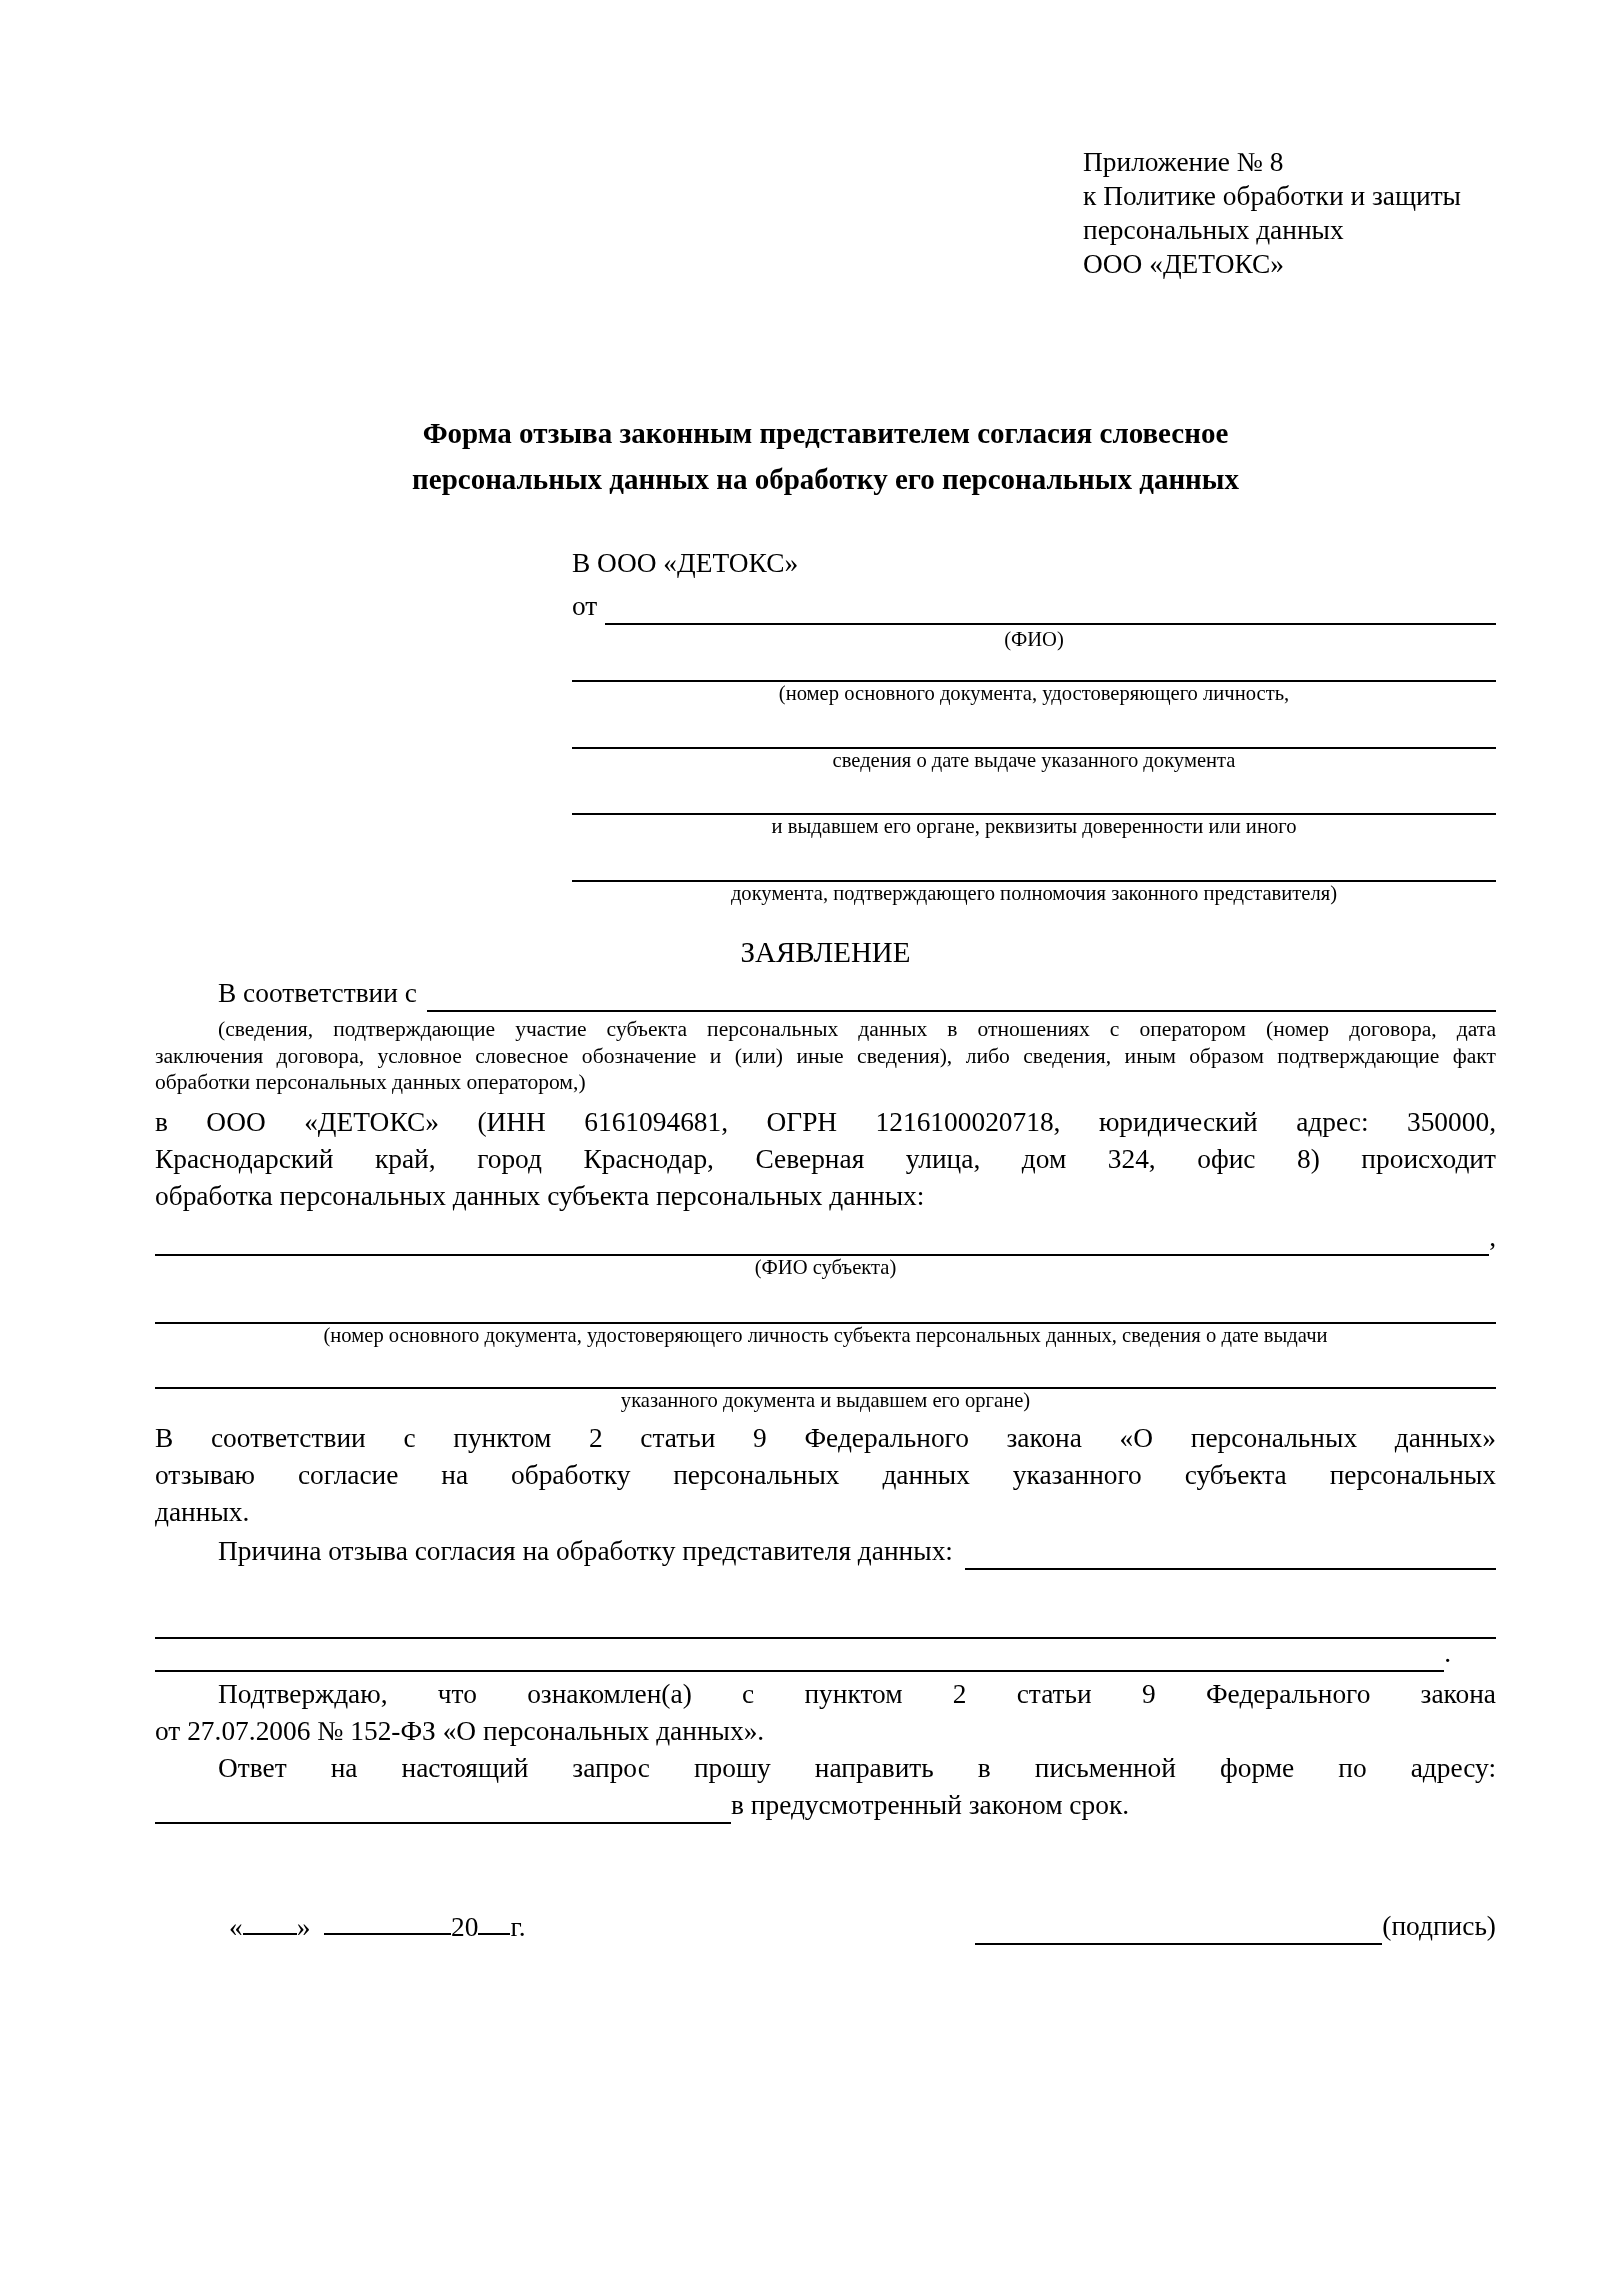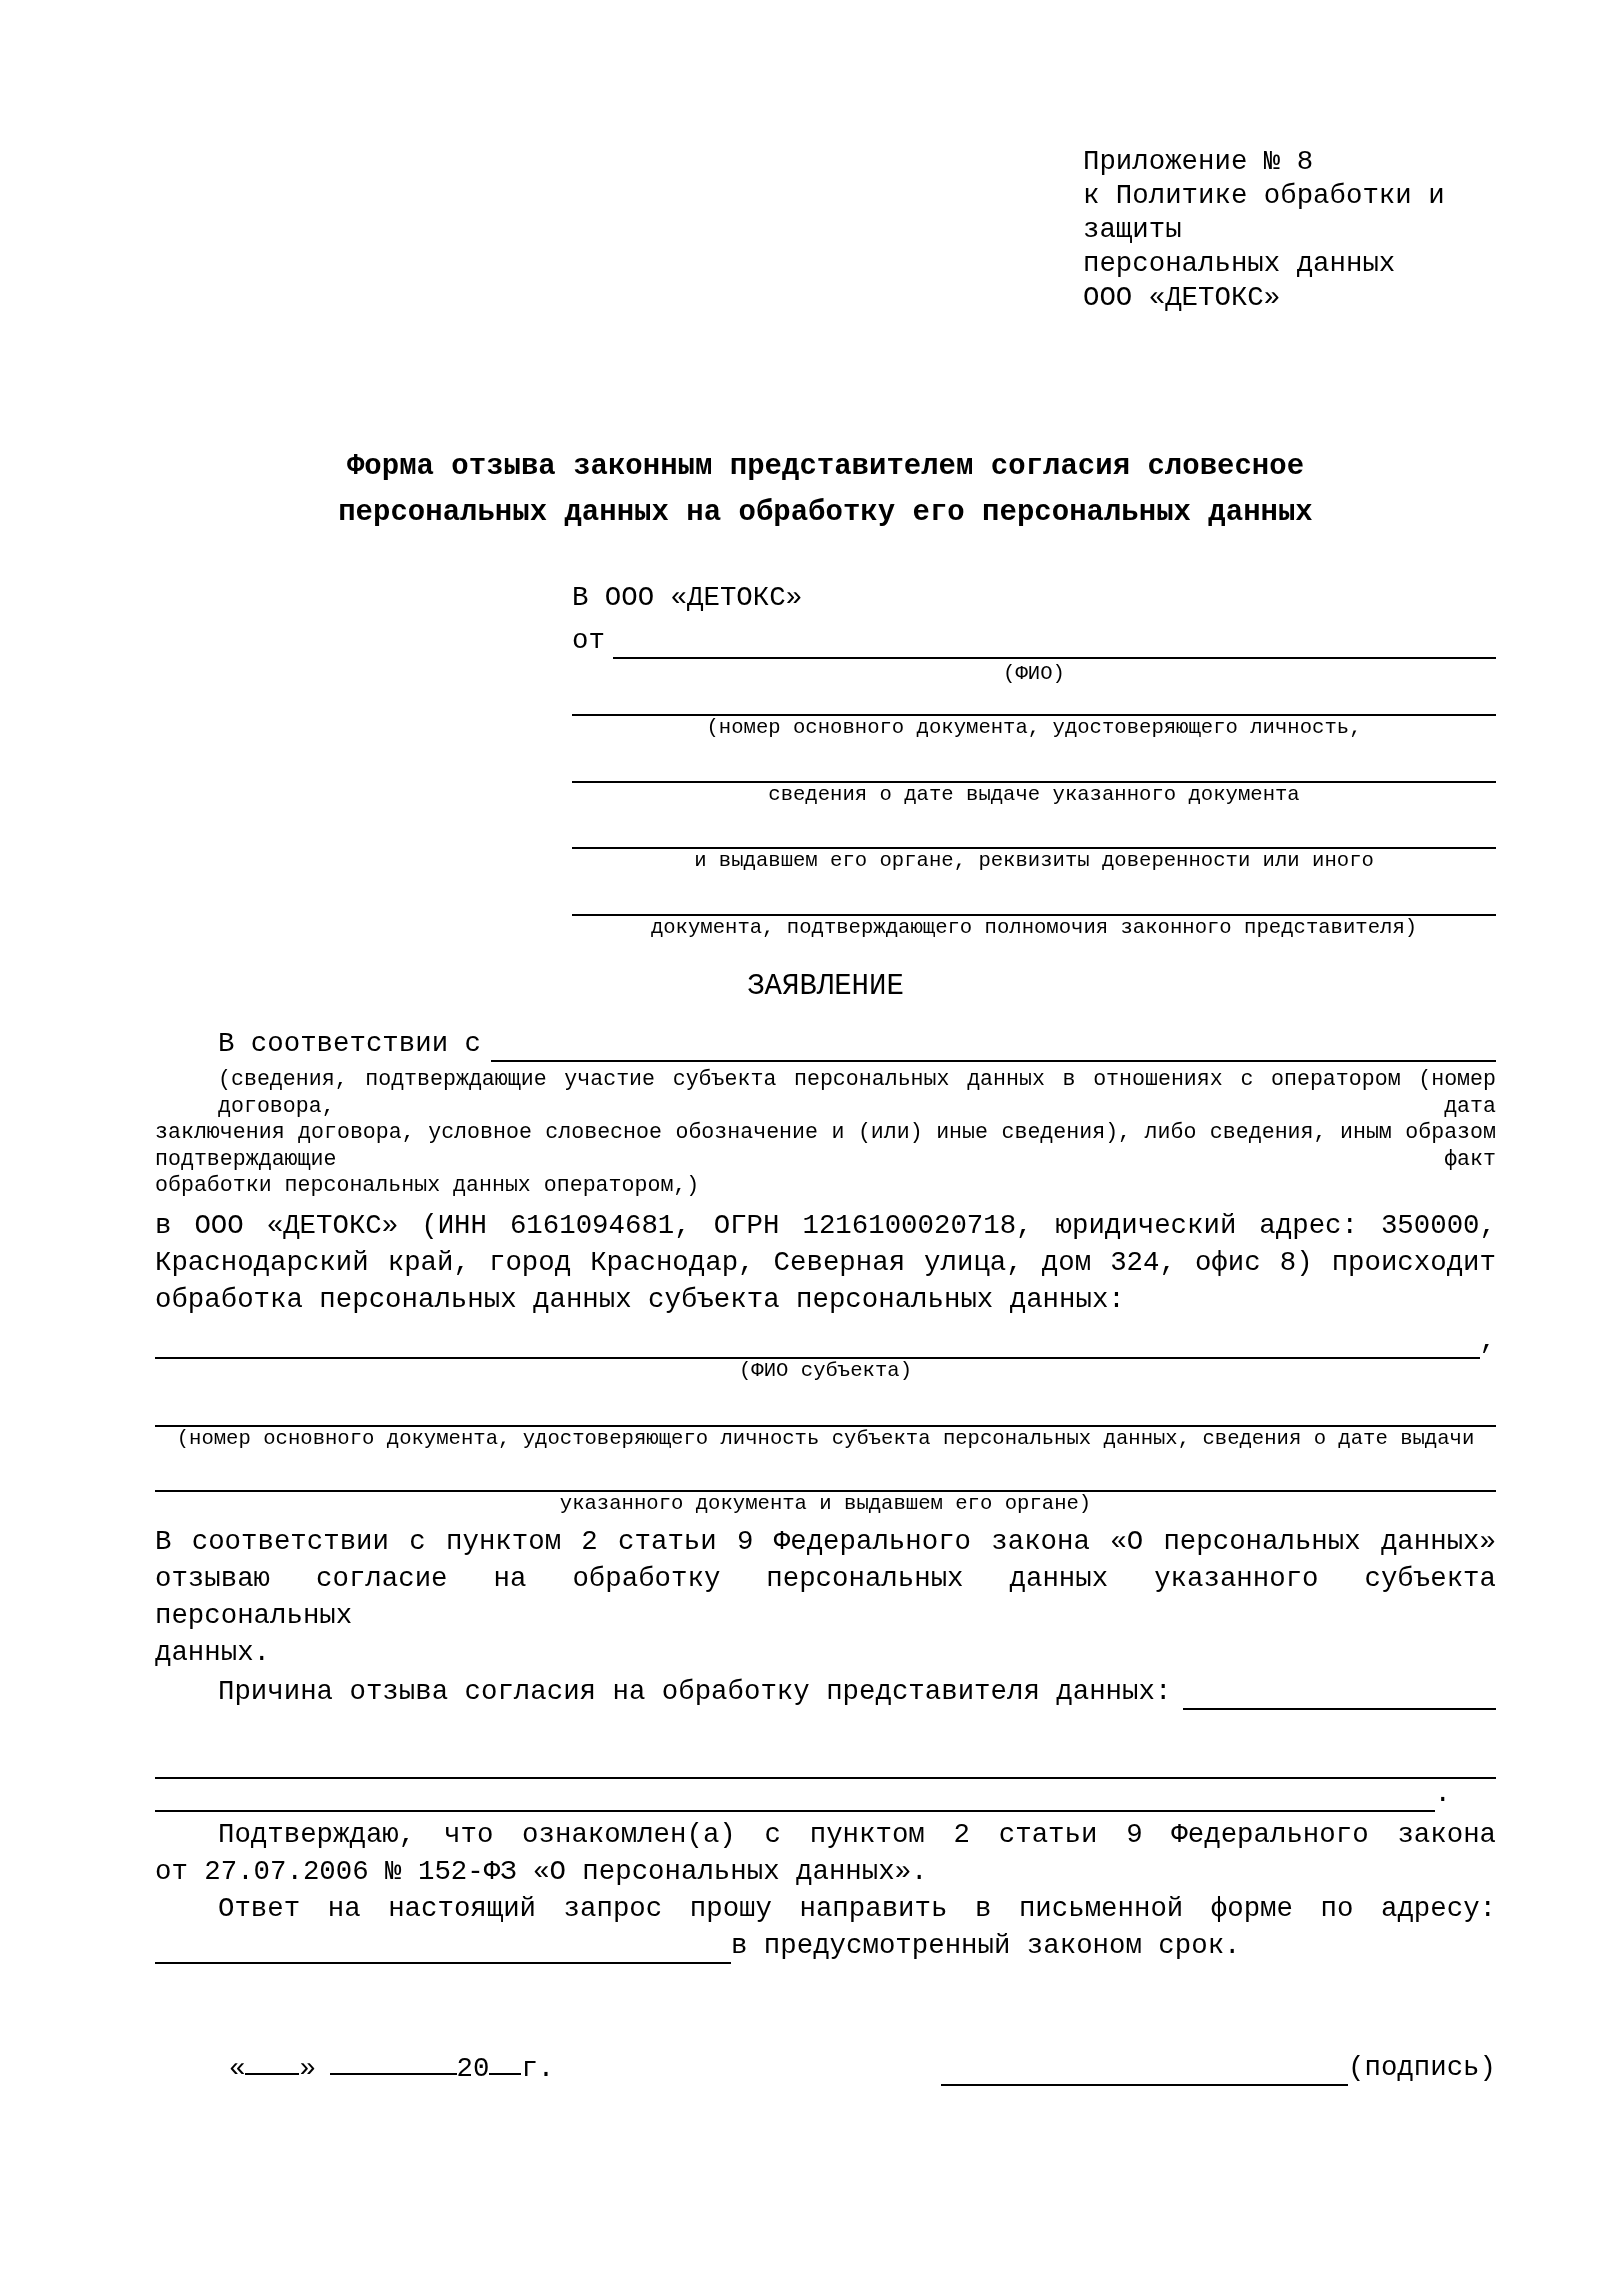--- a/index.html
+++ b/index.html
@@ -1,20 +1,20 @@
 <!DOCTYPE html>
 <html><head>
 <meta charset="utf-8">
 <style>
   html,body{margin:0;padding:0;background:#ffffff;}
   .page{
     width:1621px;height:2294px;box-sizing:border-box;
     padding:145px 125px 0 155px;
     background:#ffffff;color:#000000;
-    font-family:Liberation Mono, monospace;
+    font-family:Liberation Serif, serif;
     font-size:27.4px;line-height:37px;
     overflow:hidden;position:relative;border-radius:13px;
   }
   
   .header-block{margin-left:928px;line-height:34px;}
   
   .title{margin-top:129px;text-align:center;font-weight:700;font-size:29px;line-height:46px;}
   
   .addr{margin-left:417px;margin-top:43px;}
   .frow{display:flex;align-items:flex-end;}
@@ -23,21 +23,21 @@
   .from-row .fill{margin-left:7.8px;}
   .caption{font-size:20.6px;line-height:23.5px;text-align:center;}
   .cap-fio{margin-top:2.9px;}
   .blank{border-bottom:2.9px solid #000;}
   .b-first{height:29px;}
   .b-next{height:41px;}
   .b-subj{height:43px;}
   .b-subj2{height:39px;}
   
   .heading{margin-top:29px;text-align:center;font-size:29px;}
-  .acc-row{margin-top:18px;height:39px;align-items:flex-end;}
+  .acc-row{margin-top:2px;height:39px;align-items:flex-end;}
   .acc-row .label{margin-left:63px;flex:0 0 auto;}
   .acc-row .fill{margin-left:9.8px;}
   .note{margin-top:3.9px;font-size:21.6px;line-height:26.5px;}
   .note .ind1{padding-left:63px;}
   .jl{text-align:justify;text-align-last:justify;}
   .para{margin-top:8px;}
   .subject-row{margin-top:5.9px;height:35px;}
   .reason-row{height:39px;}
   .reason-row .label{margin-left:63px;flex:0 0 auto;}
   .reason-row .fill{margin-left:11.8px;}

